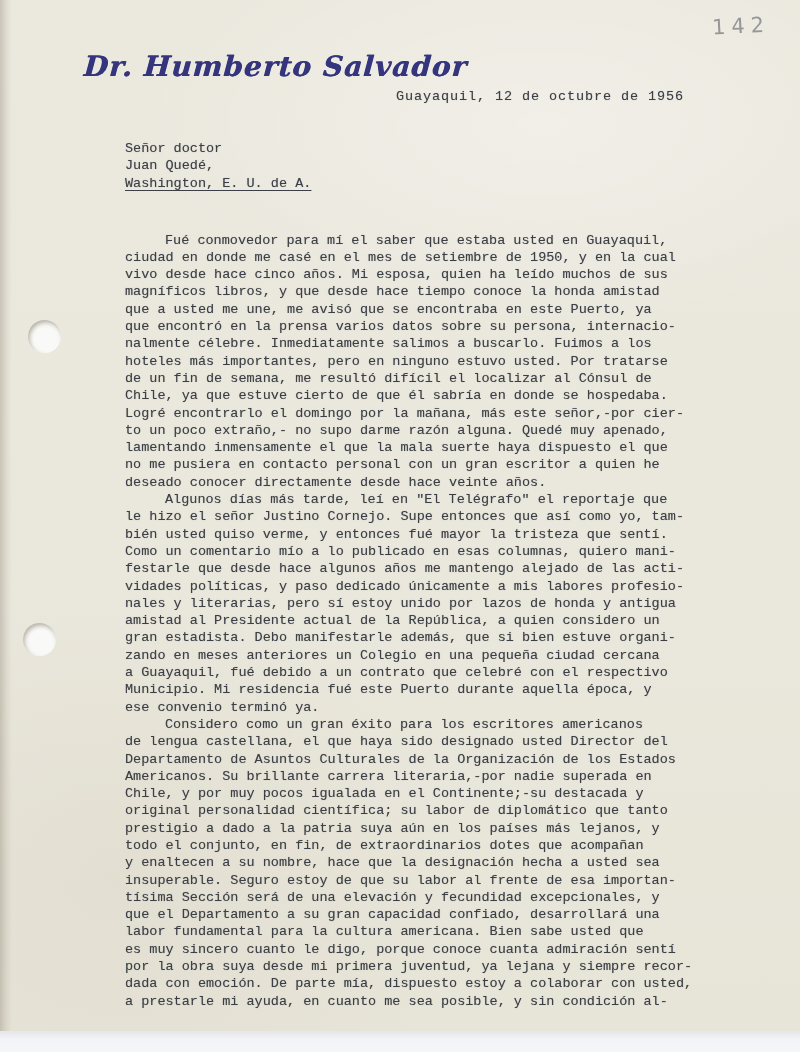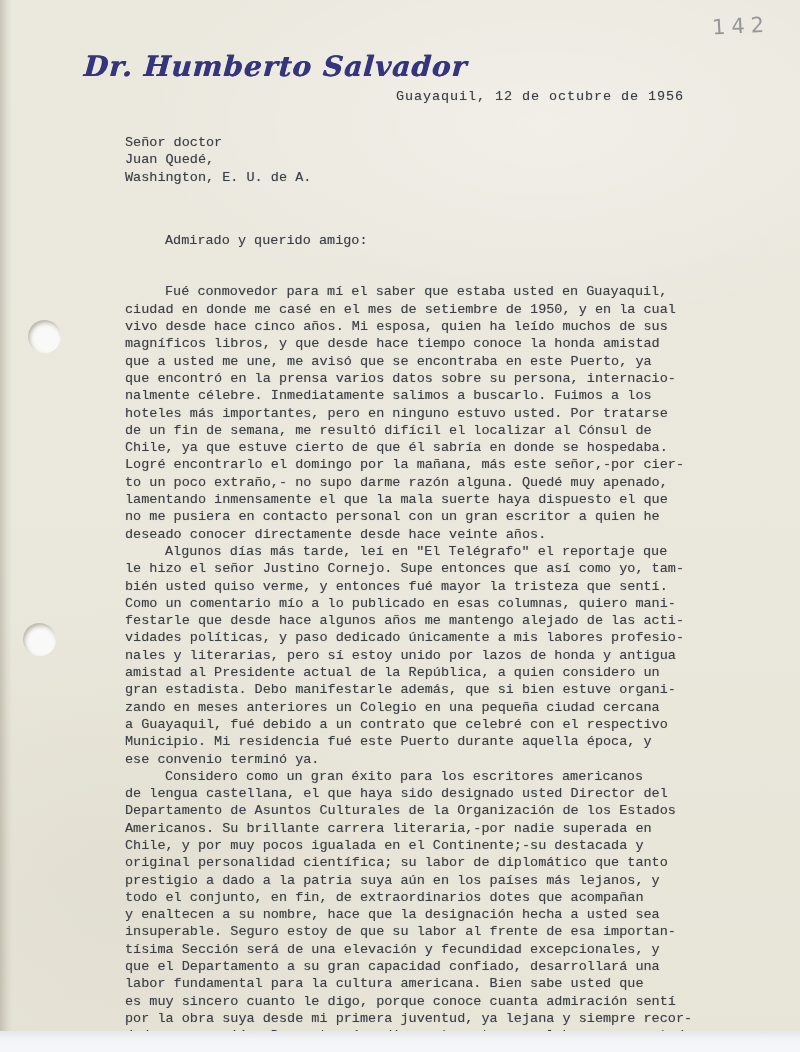--- a/index.html
+++ b/index.html
@@ -59,22 +59,22 @@
   .dateline { position: absolute; left: 396px; top: 76px; letter-spacing: 0.9px; margin-top: 13px; }
 
   .pagenum {
     position: absolute; left: 712px; top: 14px;
     font-family: "DejaVu Sans", "Liberation Sans", sans-serif;
     font-size: 21px; letter-spacing: 6px;
     color: var(--pencil, #97979a);
     transform: rotate(-3deg);
   }
 
-  .recipient { position: absolute; left: 125px; top: 134px; line-height: 17.5px; }
-  .underline { text-underline-offset: 3px; }
+  .recipient { position: absolute; left: 125px; top: 140px; line-height: 17.5px; }
+  .underline { text-decoration: underline; text-underline-offset: 3px; }
 
   .letter-body { position: absolute; left: 125px; top: 197px; width: 600px; line-height: 17.3px; }
   .line { height: 17.3px; }
   .indent, .para .line:first-child { padding-left: 40px; }
 </style>
 </head>
 <body>
 
 <div class="scan">
   <div class="paper">
@@ -84,17 +84,16 @@
 
     <div class="letterhead">Dr. Humberto Salvador</div>
 
     <div class="typed dateline">Guayaquil, 12 de octubre de 1956</div>
 
     <div class="pagenum">142</div>
 
     <div class="typed recipient"><div class="line">Señor doctor</div><div class="line">Juan Quedé,</div><div class="line underline">Washington, E. U. de A.</div></div>
 
     <div class="typed letter-body">
-      <div class="line indent">Admirado y querido amigo:</div>
     <div class="para"><div class="line">Fué conmovedor para mí el saber que estaba usted en Guayaquil,</div><div class="line">ciudad en donde me casé en el mes de setiembre de 1950, y en la cual</div><div class="line">vivo desde hace cinco años. Mi esposa, quien ha leído muchos de sus</div><div class="line">magníficos libros, y que desde hace tiempo conoce la honda amistad</div><div class="line">que a usted me une, me avisó que se encontraba en este Puerto, ya</div><div class="line">que encontró en la prensa varios datos sobre su persona, internacio-</div><div class="line">nalmente célebre. Inmediatamente salimos a buscarlo. Fuimos a los</div><div class="line">hoteles más importantes, pero en ninguno estuvo usted. Por tratarse</div><div class="line">de un fin de semana, me resultó difícil el localizar al Cónsul de</div><div class="line">Chile, ya que estuve cierto de que él sabría en donde se hospedaba.</div><div class="line">Logré encontrarlo el domingo por la mañana, más este señor,-por cier-</div><div class="line">to un poco extraño,- no supo darme razón alguna. Quedé muy apenado,</div><div class="line">lamentando inmensamente el que la mala suerte haya dispuesto el que</div><div class="line">no me pusiera en contacto personal con un gran escritor a quien he</div><div class="line">deseado conocer directamente desde hace veinte años.</div></div><div class="para"><div class="line">Algunos días más tarde, leí en "El Telégrafo" el reportaje que</div><div class="line">le hizo el señor Justino Cornejo. Supe entonces que así como yo, tam-</div><div class="line">bién usted quiso verme, y entonces fué mayor la tristeza que sentí.</div><div class="line">Como un comentario mío a lo publicado en esas columnas, quiero mani-</div><div class="line">festarle que desde hace algunos años me mantengo alejado de las acti-</div><div class="line">vidades políticas, y paso dedicado únicamente a mis labores profesio-</div><div class="line">nales y literarias, pero sí estoy unido por lazos de honda y antigua</div><div class="line">amistad al Presidente actual de la República, a quien considero un</div><div class="line">gran estadista. Debo manifestarle además, que si bien estuve organi-</div><div class="line">zando en meses anteriores un Colegio en una pequeña ciudad cercana</div><div class="line">a Guayaquil, fué debido a un contrato que celebré con el respectivo</div><div class="line">Municipio. Mi residencia fué este Puerto durante aquella época, y</div><div class="line">ese convenio terminó ya.</div></div><div class="para"><div class="line">Considero como un gran éxito para los escritores americanos</div><div class="line">de lengua castellana, el que haya sido designado usted Director del</div><div class="line">Departamento de Asuntos Culturales de la Organización de los Estados</div><div class="line">Americanos. Su brillante carrera literaria,-por nadie superada en</div><div class="line">Chile, y por muy pocos igualada en el Continente;-su destacada y</div><div class="line">original personalidad científica; su labor de diplomático que tanto</div><div class="line">prestigio a dado a la patria suya aún en los países más lejanos, y</div><div class="line">todo el conjunto, en fin, de extraordinarios dotes que acompañan</div><div class="line">y enaltecen a su nombre, hace que la designación hecha a usted sea</div><div class="line">insuperable. Seguro estoy de que su labor al frente de esa importan-</div><div class="line">tísima Sección será de una elevación y fecundidad excepcionales, y</div><div class="line">que el Departamento a su gran capacidad confiado, desarrollará una</div><div class="line">labor fundamental para la cultura americana. Bien sabe usted que</div><div class="line">es muy sincero cuanto le digo, porque conoce cuanta admiración sentí</div><div class="line">por la obra suya desde mi primera juventud, ya lejana y siempre recor-</div><div class="line">dada con emoción. De parte mía, dispuesto estoy a colaborar con usted,</div><div class="line">a prestarle mi ayuda, en cuanto me sea posible, y sin condición al-</div></div></div>
   </div>
   <div class="scanner-strip"></div>
 </div>
 
 </body></html>

